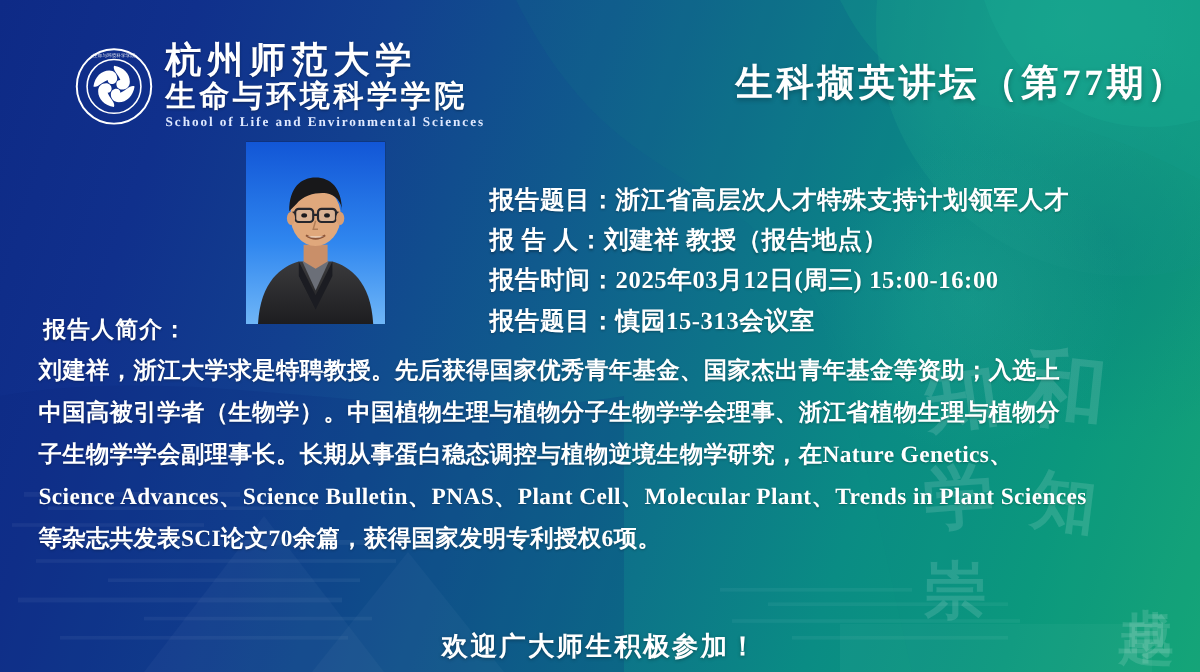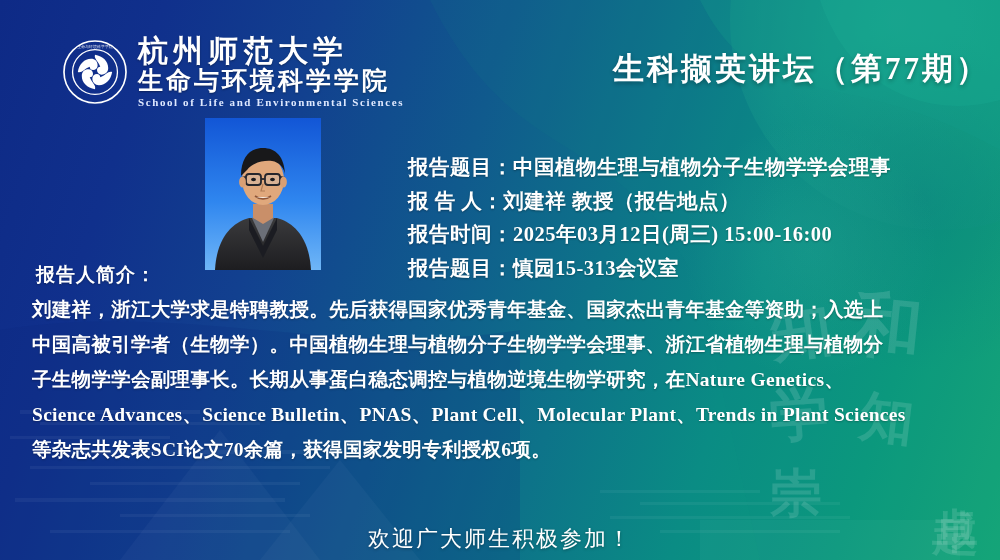--- a/index.html
+++ b/index.html
@@ -197,21 +197,21 @@
     text-shadow: 0 1px 2px rgba(0,0,0,.28);
     white-space: nowrap;
   }
 
   #footer-note {
     position: absolute;
     left: 0; top: 524px;
     width: 1000px;
     text-align: center;
     font-size: 22px;
-    font-weight: 400;
+    font-weight: 700;
     color: #ffffff;
     letter-spacing: 2px;
     text-shadow: 0 1px 3px rgba(0,0,0,.35);
   }
 </style>
 </head>
 <body>
 
 <div id="poster">
 
@@ -321,21 +321,21 @@
       <path d="M51 79 Q58 81 65 79" fill="#ffffff" opacity=".75"></path>
 
       <ellipse cx="37.5" cy="64" rx="3.4" ry="5.5" fill="#d99f74"></ellipse>
       <ellipse cx="78.5" cy="64" rx="3.4" ry="5.5" fill="#d99f74"></ellipse>
     </svg>
   </div>
 
   <div id="info-block">
     <div class="info-row">
       <span class="info-label">报告题目：</span>
-      <span class="info-value">中国植物生理与植物分子生物学学会理事</span>
+      <span class="info-value">浙江省高层次人才特殊支持计划领军人才</span>
     </div>
     <div class="info-row">
       <span class="info-label">报 告 人：</span>
       <span class="info-value">刘建祥 教授（报告地点）</span>
     </div>
     <div class="info-row">
       <span class="info-label">报告时间：</span>
       <span class="info-value">2025年03月12日(周三) 15:00-16:00</span>
     </div>
     <div class="info-row">

